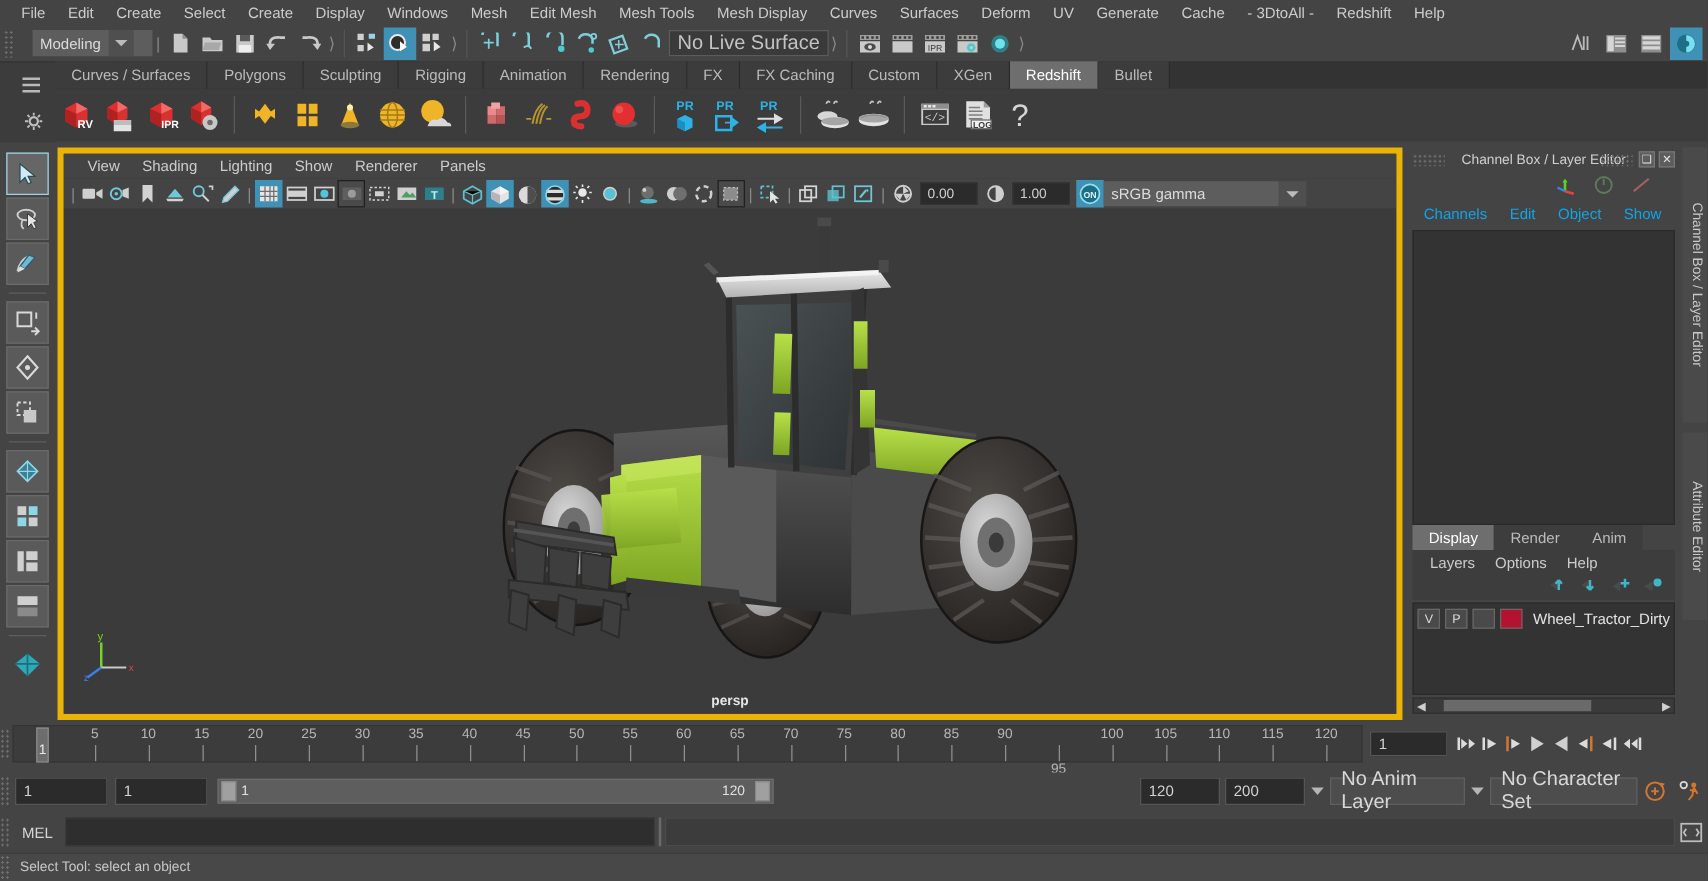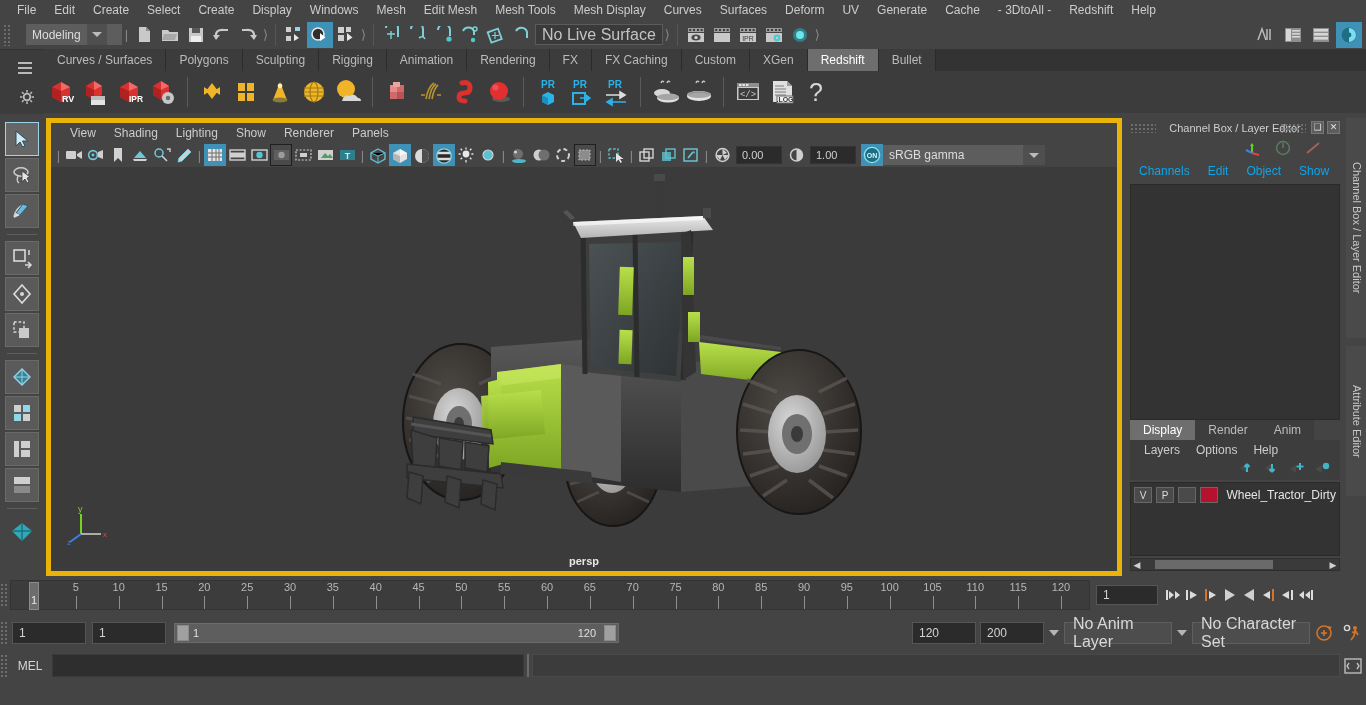--- a/index.html
+++ b/index.html
@@ -1338,21 +1338,21 @@
         <div class="ticklbl" style="left: 621.667px;">70</div>
         <div class="tick" style="left: 664.5px;"></div>
         <div class="ticklbl" style="left: 664.5px;">75</div>
         <div class="tick" style="left: 707.333px;"></div>
         <div class="ticklbl" style="left: 707.333px;">80</div>
         <div class="tick" style="left: 750.167px;"></div>
         <div class="ticklbl" style="left: 750.167px;">85</div>
         <div class="tick" style="left: 793px;"></div>
         <div class="ticklbl" style="left: 793px;">90</div>
         <div class="tick" style="left: 835.833px;"></div>
-        <div class="ticklbl" style="left: 835.833px;">95</div>
+        <div class="ticklbl" style="left: 835.833px; margin-top: 28px;">95</div>
         <div class="tick" style="left: 878.667px;"></div>
         <div class="ticklbl" style="left: 878.667px;">100</div>
         <div class="tick" style="left: 921.5px;"></div>
         <div class="ticklbl" style="left: 921.5px;">105</div>
         <div class="tick" style="left: 964.333px;"></div>
         <div class="ticklbl" style="left: 964.333px;">110</div>
         <div class="tick" style="left: 1007.17px;"></div>
         <div class="ticklbl" style="left: 1007.17px;">115</div>
         <div class="tick" style="left: 1050px;"></div>
         <div class="ticklbl" style="left: 1050px;">120</div>
@@ -1468,14 +1468,18 @@
     <div style="width:2px;height:23px;background:#6a6a6a;margin:0 3px;"></div>
     <div class="melinput" style="flex:1;background:#3c3c3c;border-color:#4a4a4a;"></div>
     <div class="melbtn">
       <svg width="20" height="18" viewBox="0 0 20 18">
           <rect x="2" y="2" width="16" height="14" fill="none" stroke="#bdbdbd" stroke-width="1.4"></rect>
           <path d="M6 6 L4 9 L6 12M14 6 L16 9 L14 12" stroke="#bdbdbd" stroke-width="1.4" fill="none"></path>
         </svg>
     </div>
   </div>
 
+  <div class="statusrow">
+    <div class="dotsv" style="height:20px;"></div>
+    <div class="statustxt">Select Tool: select an object</div>
+  </div>
 
 </div>
 
 </body></html>

